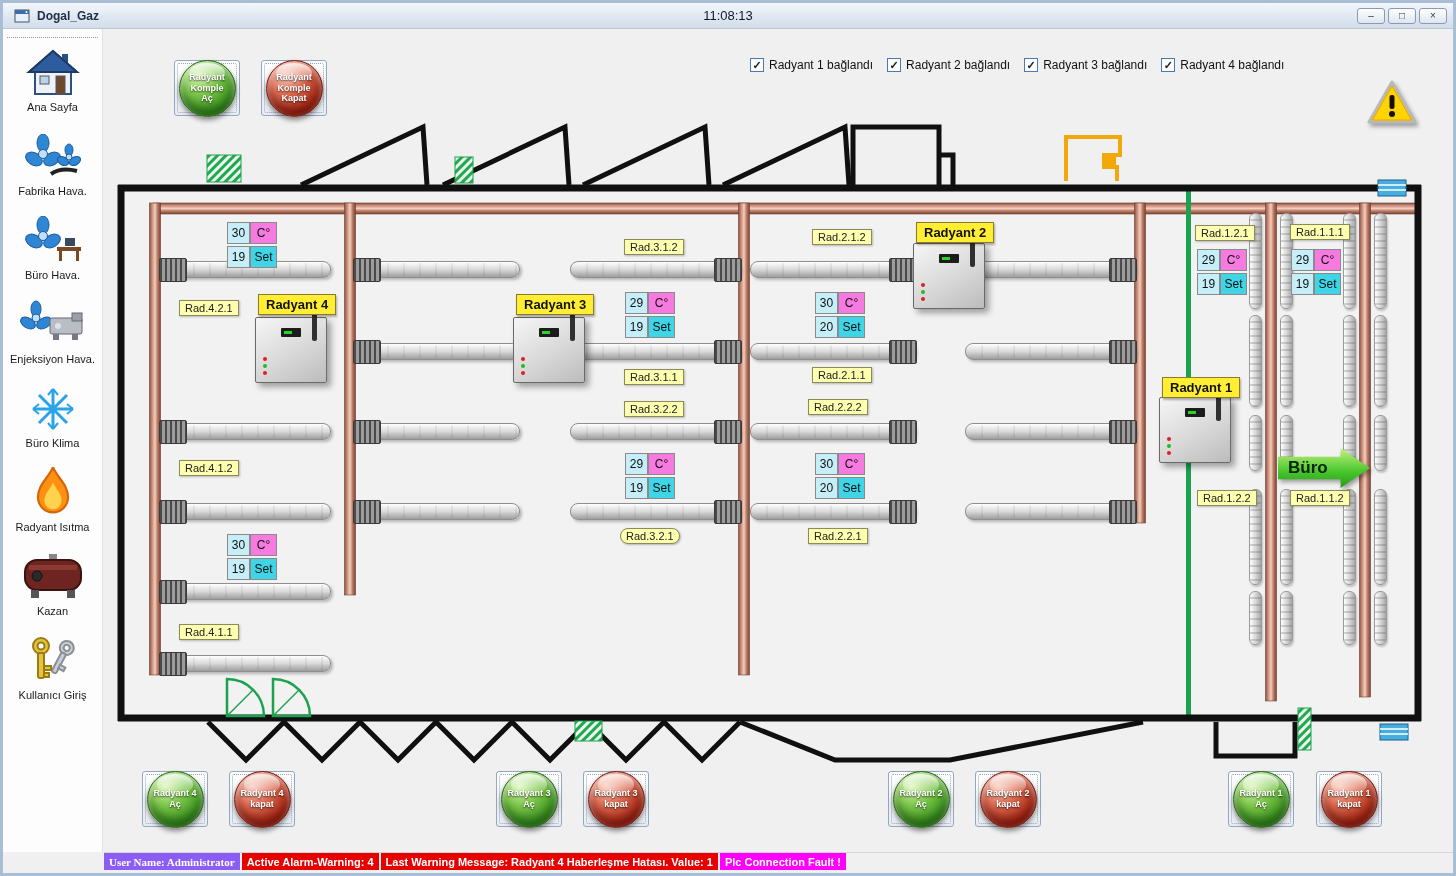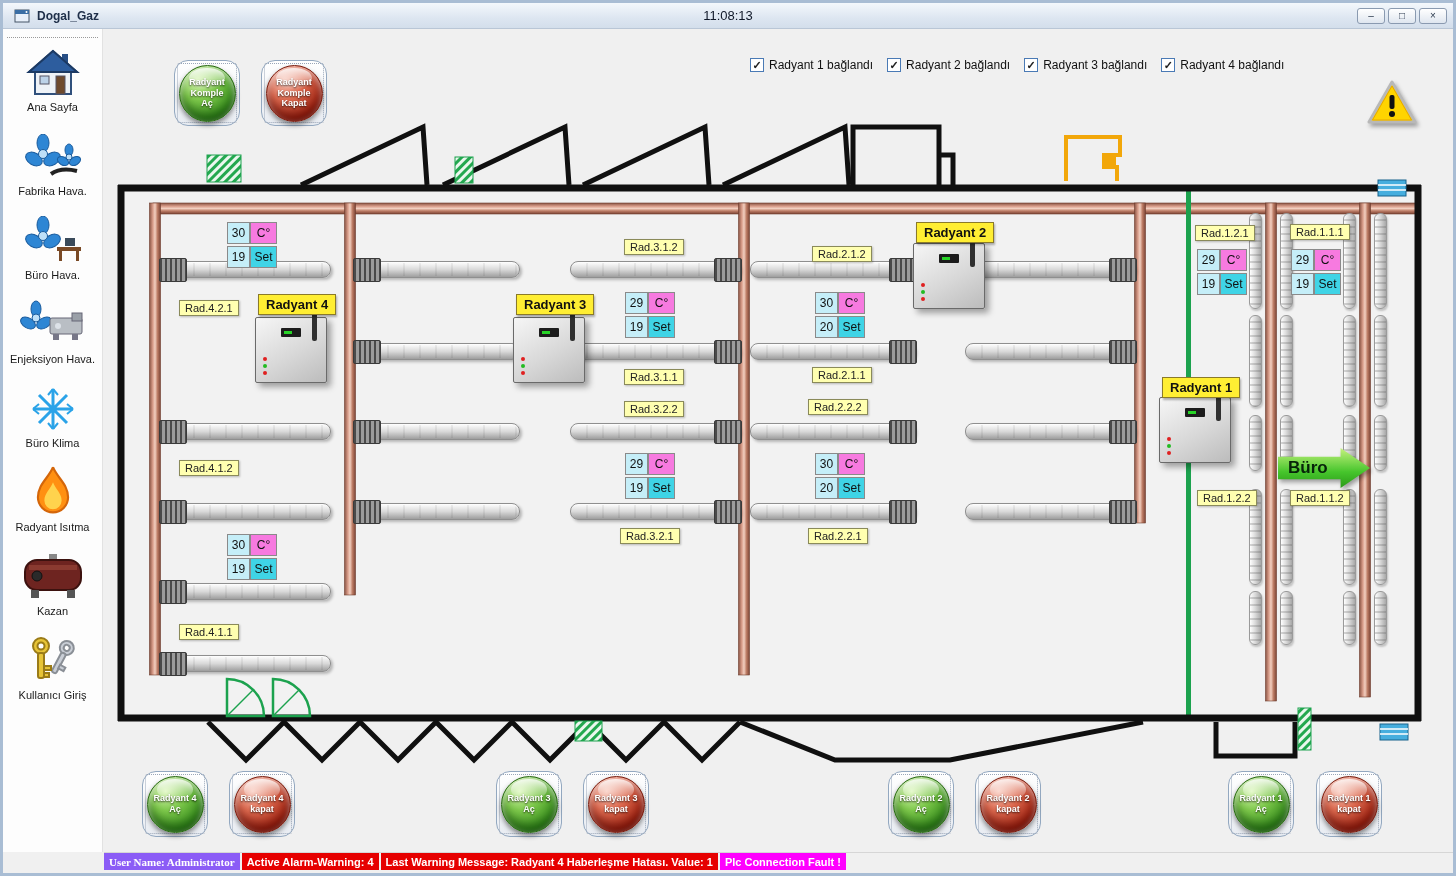--- a/index.html
+++ b/index.html
@@ -68,21 +68,21 @@
     clip-path:polygon(0 22%,68% 22%,68% 0,100% 50%,68% 100%,68% 78%,0 78%);
     font-size:17px;font-weight:bold;color:#07230a;}
   
   #cb-row{position:absolute;left:747px;top:55px;display:flex;gap:14px;z-index:9;}
   .cb-item{display:flex;align-items:center;gap:5px;font-size:12px;color:#111;cursor:pointer;}
   .cb-box{width:14px;height:14px;background:#fff;border:1px solid #4a7ab5;display:flex;align-items:center;
     justify-content:center;font-size:11px;font-weight:bold;color:#222;line-height:1;}
   #warning-icon{position:absolute;left:1364px;top:76px;z-index:9;cursor:pointer;
     filter:drop-shadow(2px 3px 2px rgba(0,0,0,.35));}
   
-  .btn-tile{position:absolute;width:66px;height:66px;border:1px solid #93a8c0;border-radius:14px;z-index:9;
+  .btn-tile{position:absolute;width:66px;height:56px;border:1px solid #93a8c0;border-radius:3px;z-index:9;
     background:linear-gradient(#ffffff,#e8ecf2);display:flex;align-items:center;justify-content:center;cursor:pointer;}
   .btn-tile::before{content:"";position:absolute;inset:2px;border:1px dotted #9aa6b8;border-radius:2px;}
   .btn-circle{position:relative;width:57px;height:57px;border-radius:50%;display:flex;flex-direction:column;
     align-items:center;justify-content:center;text-align:center;font-weight:bold;color:#fff;
     font-size:9px;line-height:1.2;text-shadow:0 1px 2px rgba(0,0,0,.75);}
   .btn-circle::before{content:"";position:absolute;left:18%;top:5%;width:64%;height:38%;border-radius:50%;
     background:linear-gradient(rgba(255,255,255,.8),rgba(255,255,255,.05));z-index:1;}
   .btn-line{position:relative;z-index:2;display:block;}
   .btn-circle.green{border:1px solid #2a6a14;
     background:radial-gradient(circle at 32% 26%,#d6f5b0,#7cc74a 35%,#3d9420 70%,#1e5c0c 100%);
@@ -284,22 +284,22 @@
             <i class="led led-g"></i>
             <i class="led led-r"></i>
           </div>
         </div>
         <div class="rad-label" style="left: 176px; top: 297px;">Rad.4.2.1</div>
         <div class="rad-label" style="left: 176px; top: 457px;">Rad.4.1.2</div>
         <div class="rad-label" style="left: 176px; top: 621px;">Rad.4.1.1</div>
         <div class="rad-label" style="left: 621px; top: 236px;">Rad.3.1.2</div>
         <div class="rad-label" style="left: 621px; top: 366px;">Rad.3.1.1</div>
         <div class="rad-label" style="left: 621px; top: 398px;">Rad.3.2.2</div>
-        <div class="rad-label" style="left: 617px; top: 525px;">Rad.3.2.1</div>
-        <div class="rad-label" style="left: 809px; top: 243px;">Rad.2.1.2</div>
+        <div class="rad-label" style="left: 617px; top: 525px; border-radius: 8px;">Rad.3.2.1</div>
+        <div class="rad-label" style="left: 809px; top: 226px;">Rad.2.1.2</div>
         <div class="rad-label" style="left: 809px; top: 364px;">Rad.2.1.1</div>
         <div class="rad-label" style="left: 805px; top: 396px;">Rad.2.2.2</div>
         <div class="rad-label" style="left: 805px; top: 525px;">Rad.2.2.1</div>
         <div class="rad-label" style="left: 1192px; top: 222px;">Rad.1.2.1</div>
         <div class="rad-label" style="left: 1287px; top: 221px;">Rad.1.1.1</div>
         <div class="rad-label" style="left: 1194px; top: 487px;">Rad.1.2.2</div>
         <div class="rad-label" style="left: 1287px; top: 487px;">Rad.1.1.2</div>
         <div class="unit-label" style="left: 255px; top: 291px;">Radyant 4</div>
         <div class="unit-label" style="left: 513px; top: 291px;">Radyant 3</div>
         <div class="unit-label" style="left: 913px; top: 219px;">Radyant 2</div>

